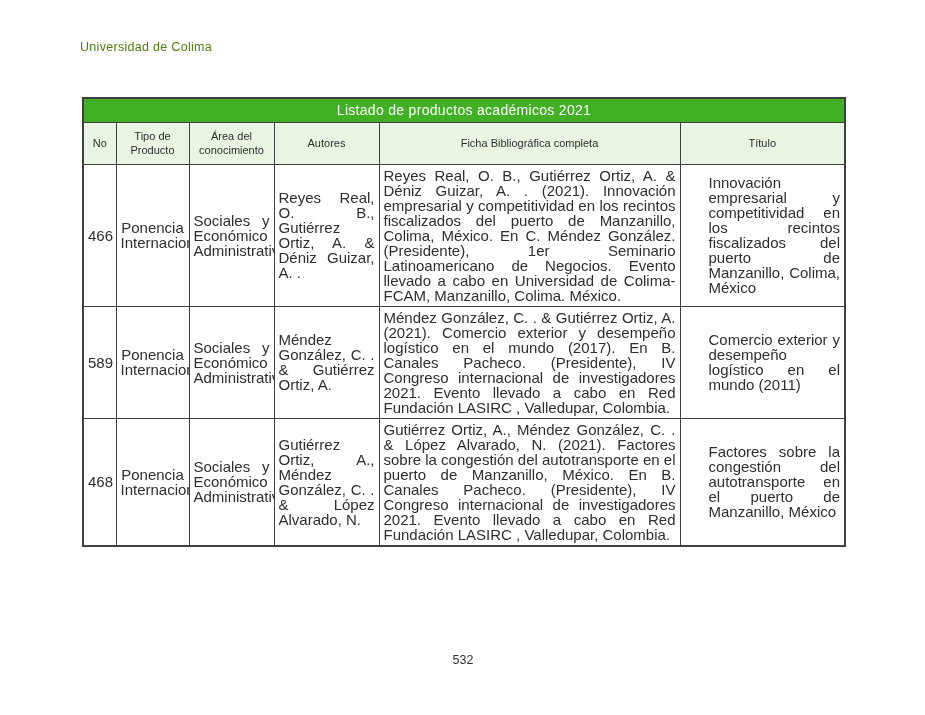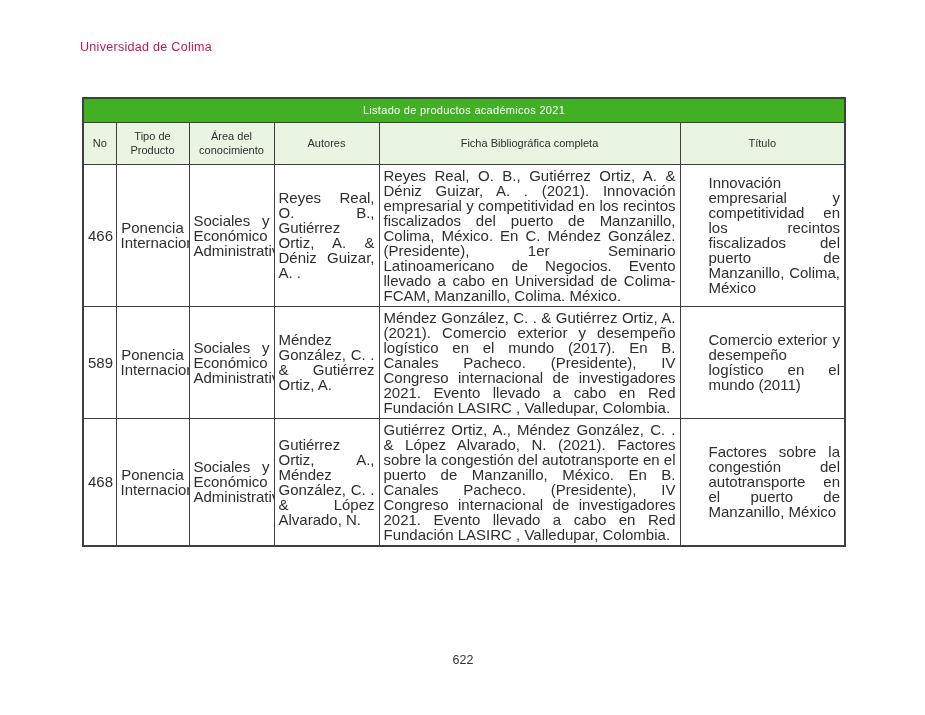--- a/index.html
+++ b/index.html
@@ -13,21 +13,21 @@
     position: relative;
     width: 925px; height: 715px;
     background: #ffffff;
     overflow: hidden;
   }
   .doc-header {
     position: absolute;
     left: 80px; top: 40px;
     font-size: 12.5px;
     letter-spacing: 0.3px;
-    color: #be185d;
+    color: #4d7c0f;
   }
   .table-wrap {
     position: absolute;
     left: 82px; top: 97px;
     width: 762px;
   }
   table.products {
     border-collapse: collapse;
     table-layout: fixed;
     width: 762px;
@@ -35,21 +35,21 @@
   }
   table.products th, table.products td {
     border: 1px solid var(--border, #3f3f3f);
     font-weight: normal;
     overflow: hidden;
   }
   .title-cell {
     background: var(--title-bg, #41b025);
     color: var(--title-text, #ffffff);
     text-align: center;
-    font-size: 11px;
+    font-size: 14px;
     height: 24px;
     letter-spacing: 0.3px;
     border-bottom: 2px solid var(--border, #3f3f3f);
   }
   .head-cell {
     background: var(--header-bg, #e9f5e2);
     text-align: center;
     vertical-align: middle;
     font-size: 11px;
     line-height: 14px;
@@ -136,15 +136,15 @@
       <td class="cell c-tipo">Ponencia Internacional</td>
       <td class="cell c-area">Sociales y Económico Administrativas</td>
       <td class="cell c-autores">Gutiérrez Ortiz, A., Méndez González, C. . &amp; López Alvarado, N.</td>
       <td class="cell c-ficha">Gutiérrez Ortiz, A., Méndez González, C. . &amp; López Alvarado, N. (2021). Factores sobre la congestión del autotransporte en el puerto de Manzanillo, México. En B. Canales Pacheco. (Presidente), IV Congreso internacional de investigadores 2021. Evento llevado a cabo en Red Fundación LASIRC , Valledupar, Colombia.</td>
       <td class="cell c-titulo">Factores sobre la congestión del autotransporte en el puerto de Manzanillo, México</td>
     </tr>
   </tbody>
     </table>
   </div>
 
-  <div class="page-number">622</div>
+  <div class="page-number">532</div>
 
 </div>
 
 </body></html>

